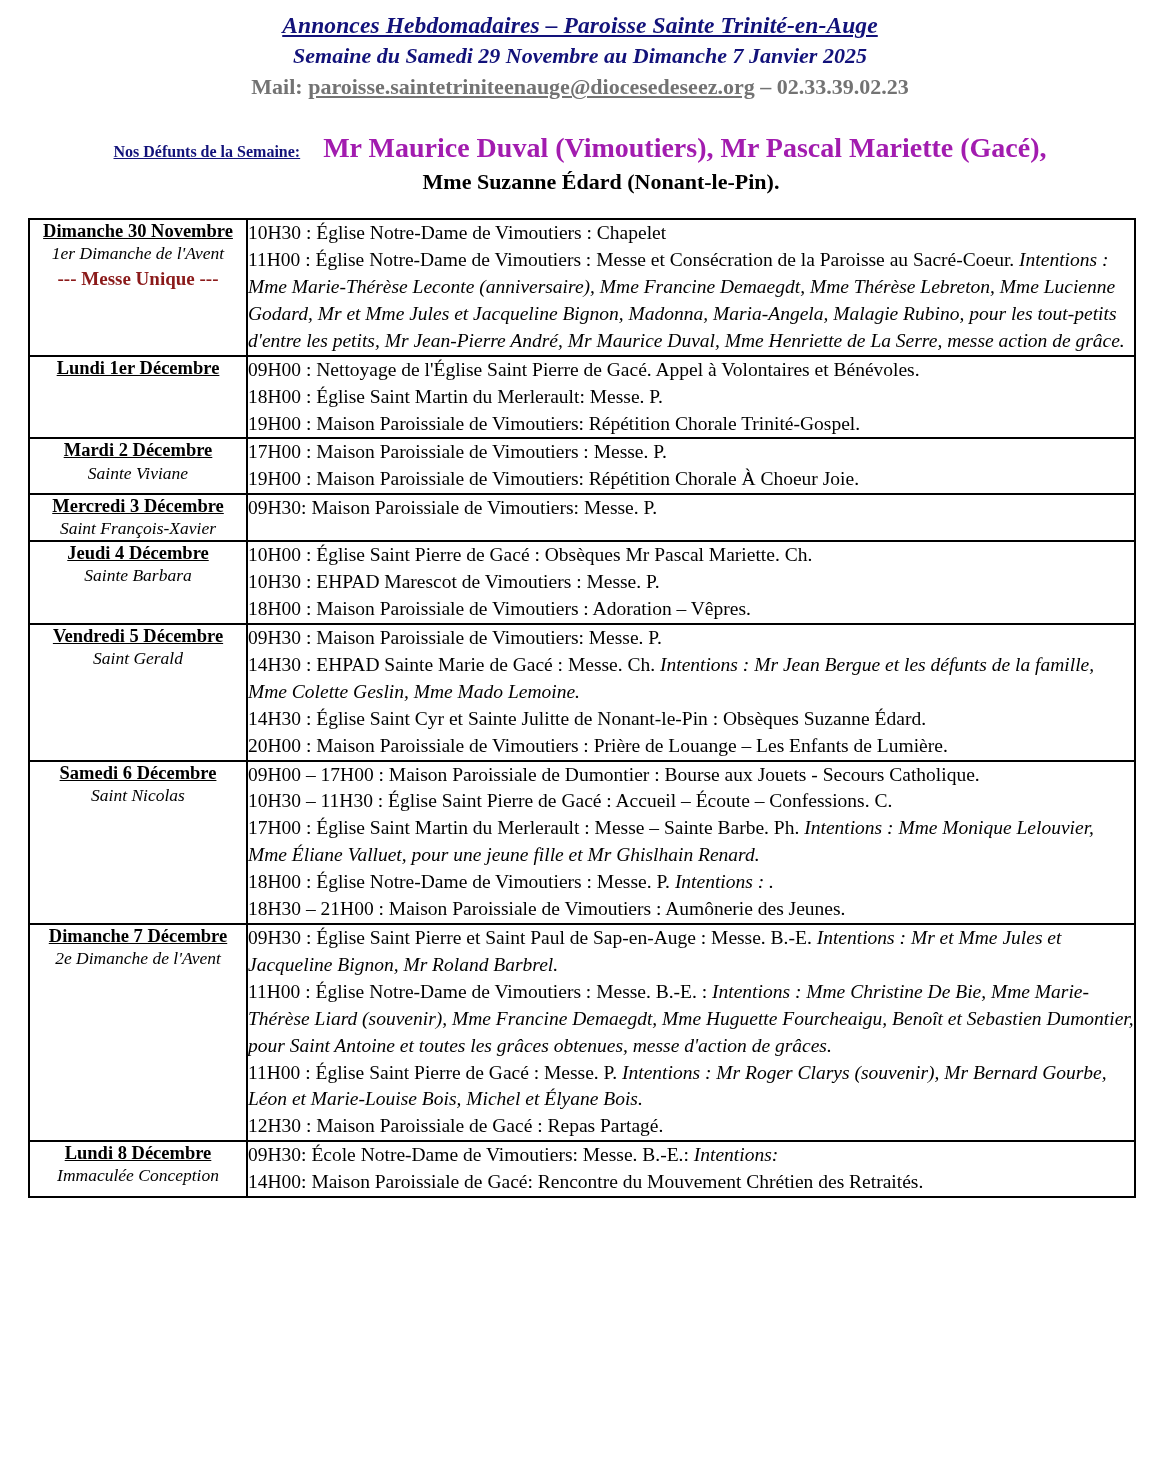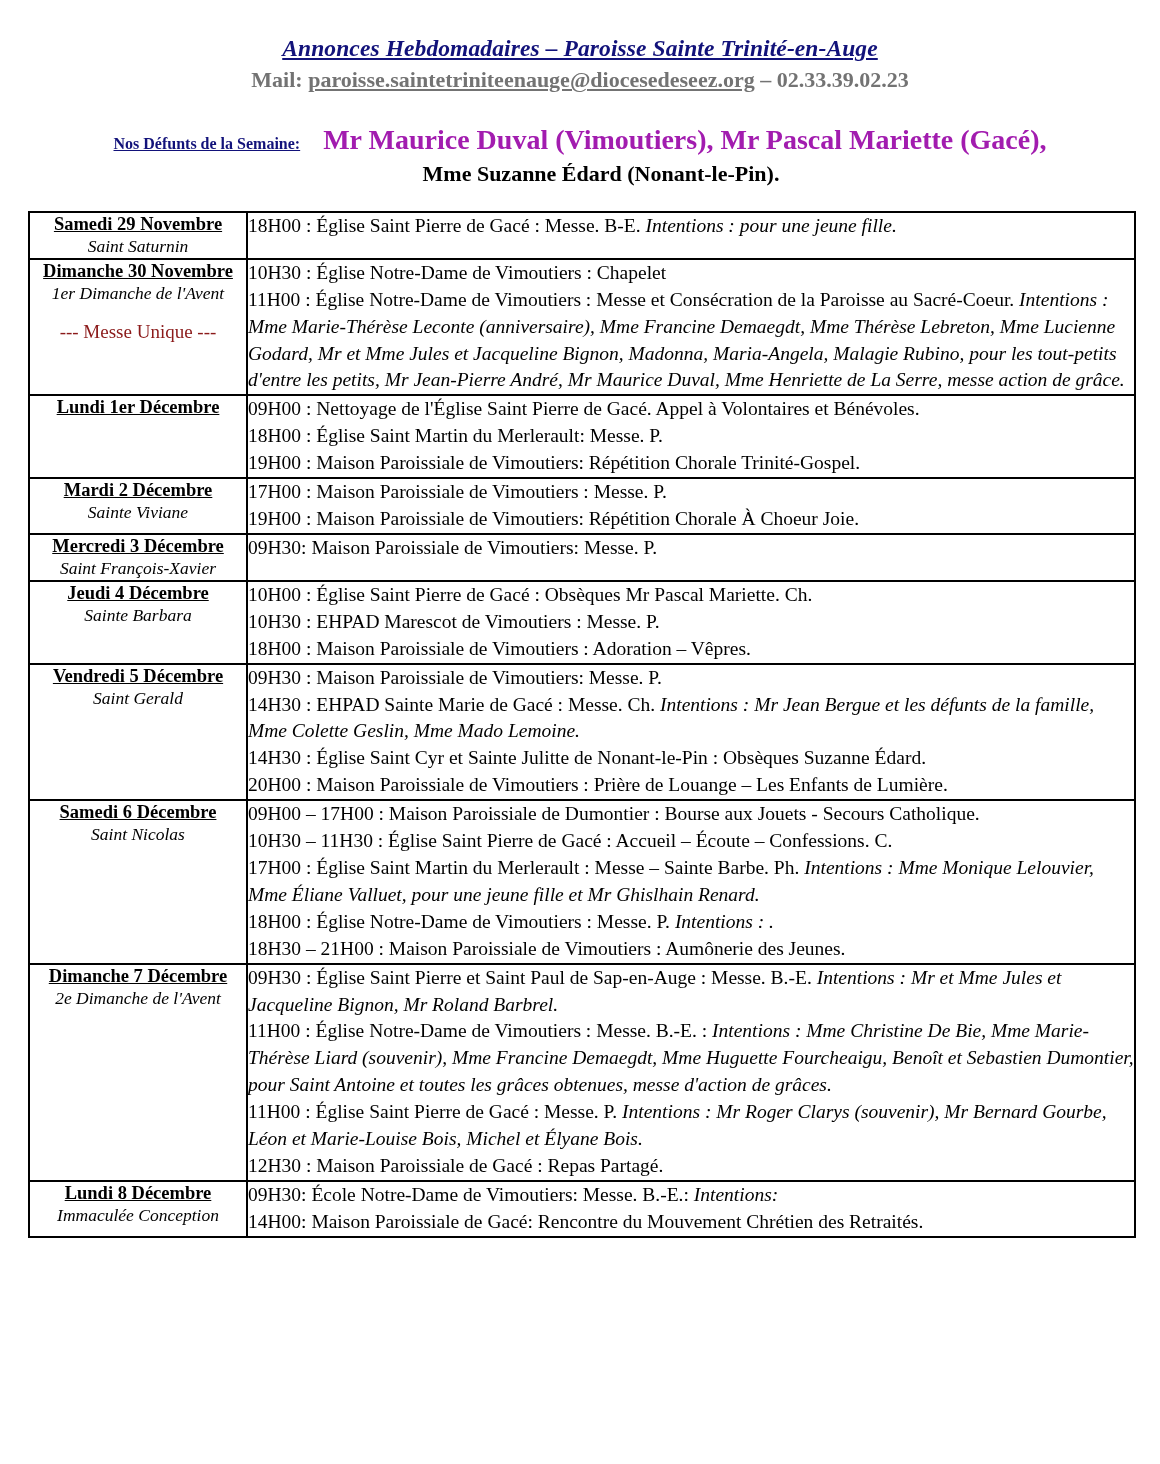--- a/index.html
+++ b/index.html
@@ -17,21 +17,21 @@
 
   .page {
     width: 1160px;
     box-sizing: border-box;
     padding: 0;
   }
 
   
   .header {
     text-align: center;
-    padding-top: 33px;
+    padding-top: 10px;
   }
   .hdr-line1 {
     color: #12127a;
     font-weight: bold;
     font-style: italic;
     font-size: 23.5px;
     text-decoration: underline;
     line-height: 1.32;
     letter-spacing: 0.1px;
   }
@@ -113,62 +113,54 @@
   }
   .saintname {
     font-style: italic;
     font-size: 17.5px;
     line-height: 1.25;
     display: block;
     white-space: nowrap;
   }
   .note-unique {
     color: #8b1a1a;
-    font-weight: normal;
+    font-weight: bold;
     font-size: 19px;
     line-height: 1.3;
     display: block;
     white-space: nowrap;
-    margin-top: 15px;
+    margin-top: 2px;
   }
   .evt {
     font-size: 19.5px;
     line-height: 1.38;
     margin: 0;
     padding: 0;
   }
   .evt i { font-style: italic; }
 </style>
 </head>
 <body>
 
 <div class="page">
 
   <div class="header">
     <div class="hdr-line1">Annonces Hebdomadaires – Paroisse Sainte Trinité-en-Auge</div>
+    <div class="hdr-line2">Semaine du Samedi 29 Novembre au Dimanche 7 Janvier 2025</div>
     <div class="hdr-line3"><span class="mail-label">Mail: </span><span class="mail-addr">paroisse.saintetriniteenauge@diocesedeseez.org</span><span class="phone"> – 02.33.39.02.23</span></div>
   </div>
 
   <div class="defunts">
     <div><span class="defunts-label">Nos Défunts de la Semaine:</span><span class="defunts-names"> Mr Maurice Duval (Vimoutiers), Mr Pascal Mariette (Gacé),</span></div>
     <div class="defunts-line2">Mme Suzanne Édard (Nonant-le-Pin).</div>
   </div>
 
   <div class="sched-wrap">
     <table class="sched">
       <tbody>
-          <tr>
-            <td class="daycell">
-              <span class="dayname">Samedi 29 Novembre</span>
-              <span class="saintname">Saint Saturnin</span>
-            </td>
-            <td class="evtcell">
-              <div class="evt"><span>18H00 : Église Saint Pierre de Gacé : Messe. B-E. </span><i>Intentions : pour une jeune fille.</i></div>
-            </td>
-          </tr>
           <tr>
             <td class="daycell">
               <span class="dayname">Dimanche 30 Novembre</span>
               <span class="saintname">1er Dimanche de l'Avent</span>
               <span class="note-unique">--- Messe Unique ---</span>
             </td>
             <td class="evtcell">
               <div class="evt"><span>10H30 : Église Notre-Dame de Vimoutiers :  Chapelet</span></div>
               <div class="evt"><span>11H00 : Église Notre-Dame de Vimoutiers : Messe et Consécration de la Paroisse au Sacré-Coeur. </span><i>Intentions : Mme Marie-Thérèse Leconte (anniversaire), Mme Francine Demaegdt, Mme Thérèse Lebreton, Mme Lucienne Godard, Mr et Mme Jules et Jacqueline Bignon, Madonna, Maria-Angela, Malagie Rubino, pour les tout-petits d'entre les petits, Mr Jean-Pierre André, Mr Maurice Duval, Mme Henriette de La Serre, messe action de grâce.</i></div>
             </td>

